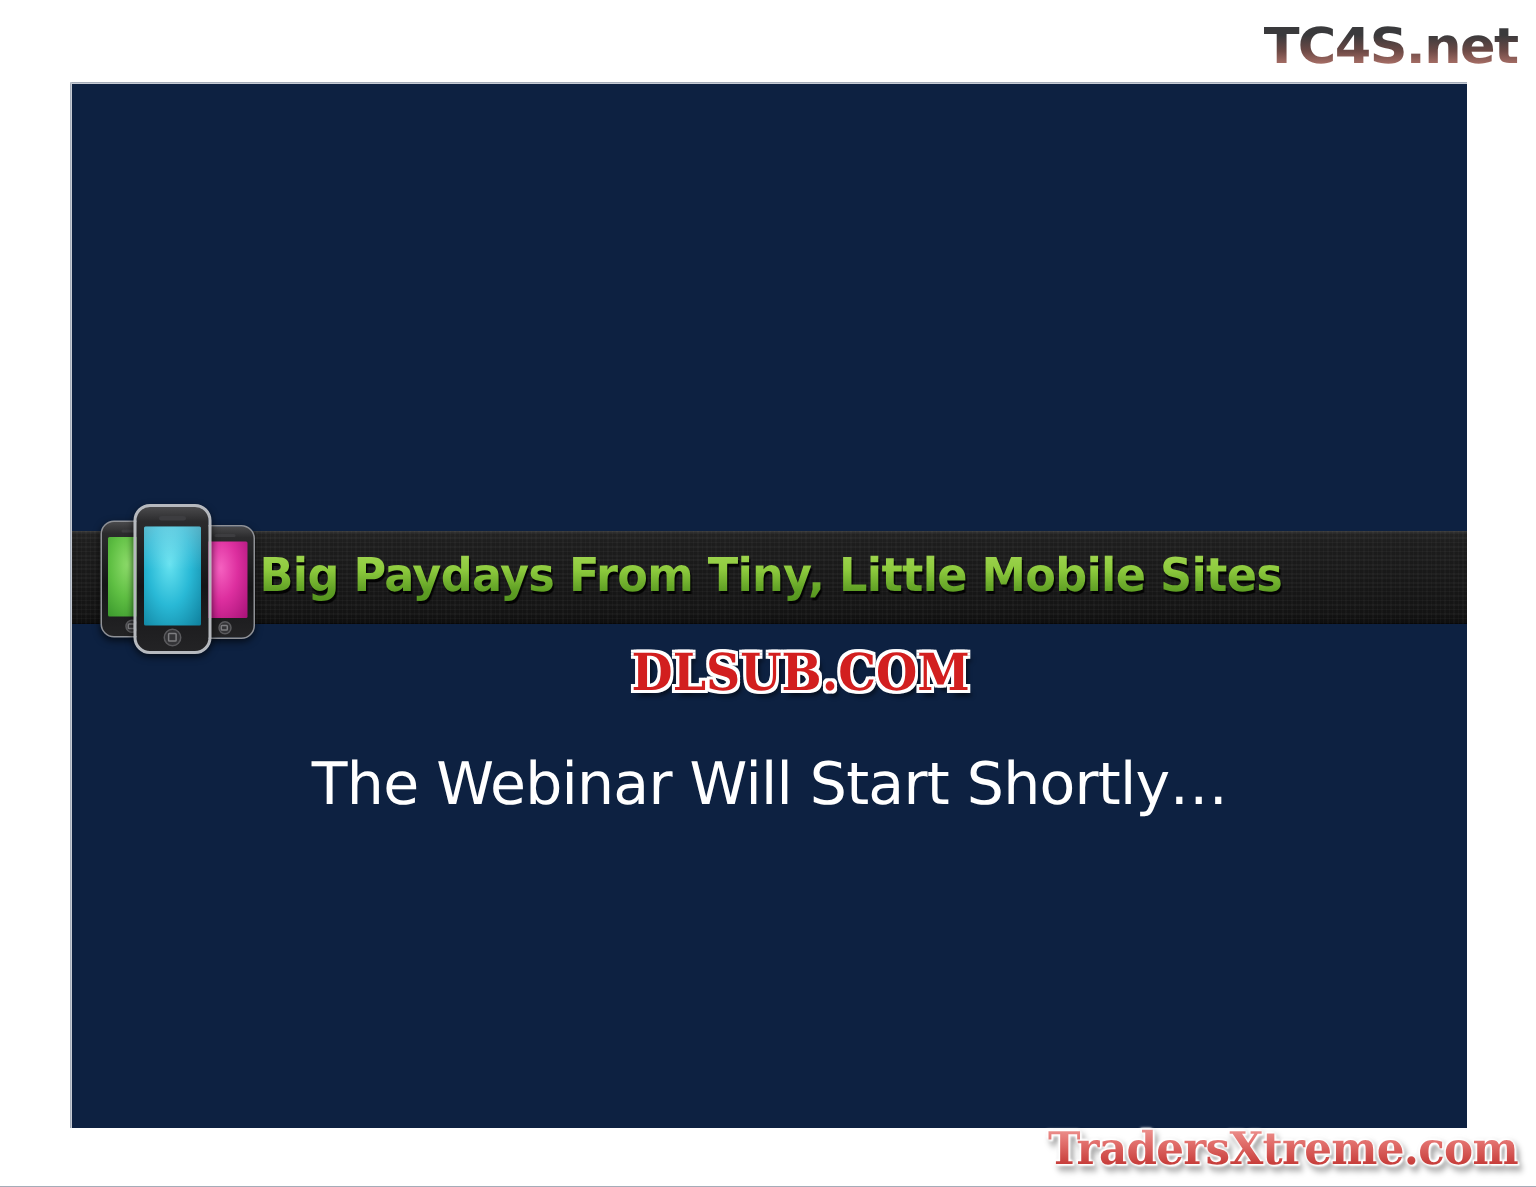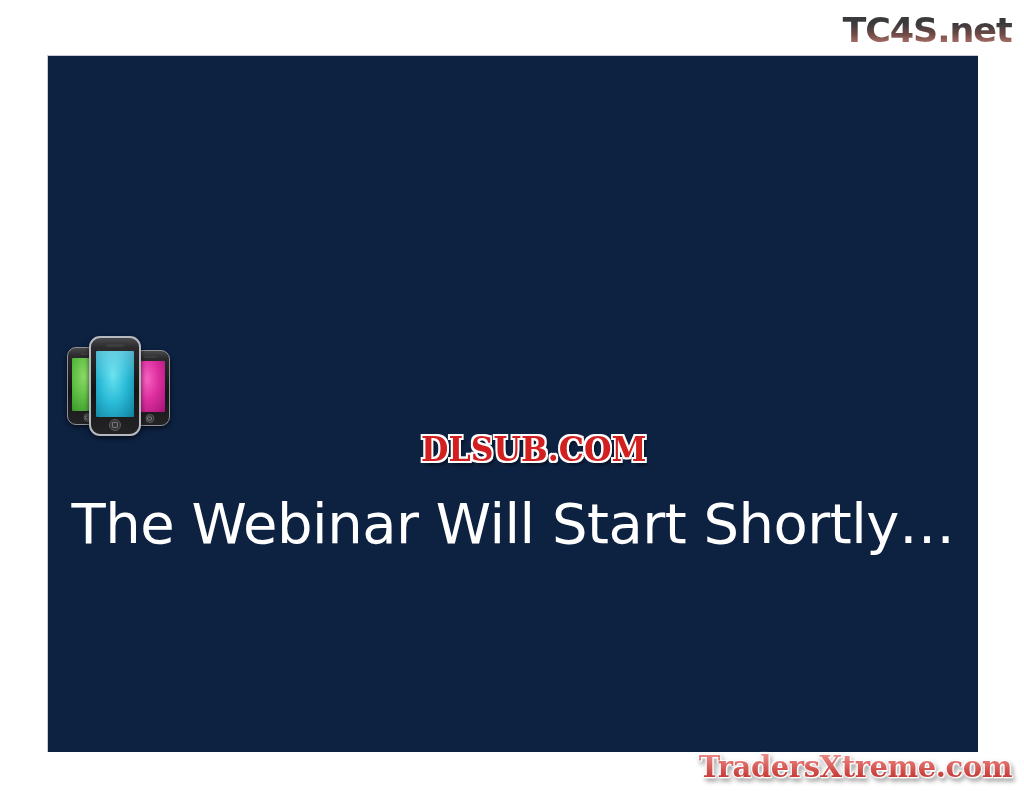--- a/index.html
+++ b/index.html
@@ -221,21 +221,21 @@
   
   #headline {
     position: absolute;
     left: 0;
     right: 0;
     top: 437px;
     text-align: center;
     color: #ffffff;
     font-family: "DejaVu Sans", sans-serif;
     font-weight: normal;
-    font-size: 56px;
+    font-size: 39px;
     line-height: 62px;
     letter-spacing: -0.5px;
     white-space: nowrap;
   }
 
   
   #traders-watermark {
     position: absolute;
     right: 12px;
     bottom: 6px;
@@ -263,20 +263,23 @@
 </style>
 </head>
 <body>
 
 <div id="page">
 
   <div id="tc4s-logo">TC4S.net</div>
 
   <div id="slide">
 
+    <div id="banner">
+      <div id="banner-text">Big Paydays From Tiny, Little Mobile Sites</div>
+    </div>
 
     <div id="phones">
       <div class="phone" id="phone-green">
         <span class="speaker"></span>
         <span class="screen"></span>
         <span class="home"></span>
       </div>
       <div class="phone" id="phone-pink">
         <span class="speaker"></span>
         <span class="screen"></span>

